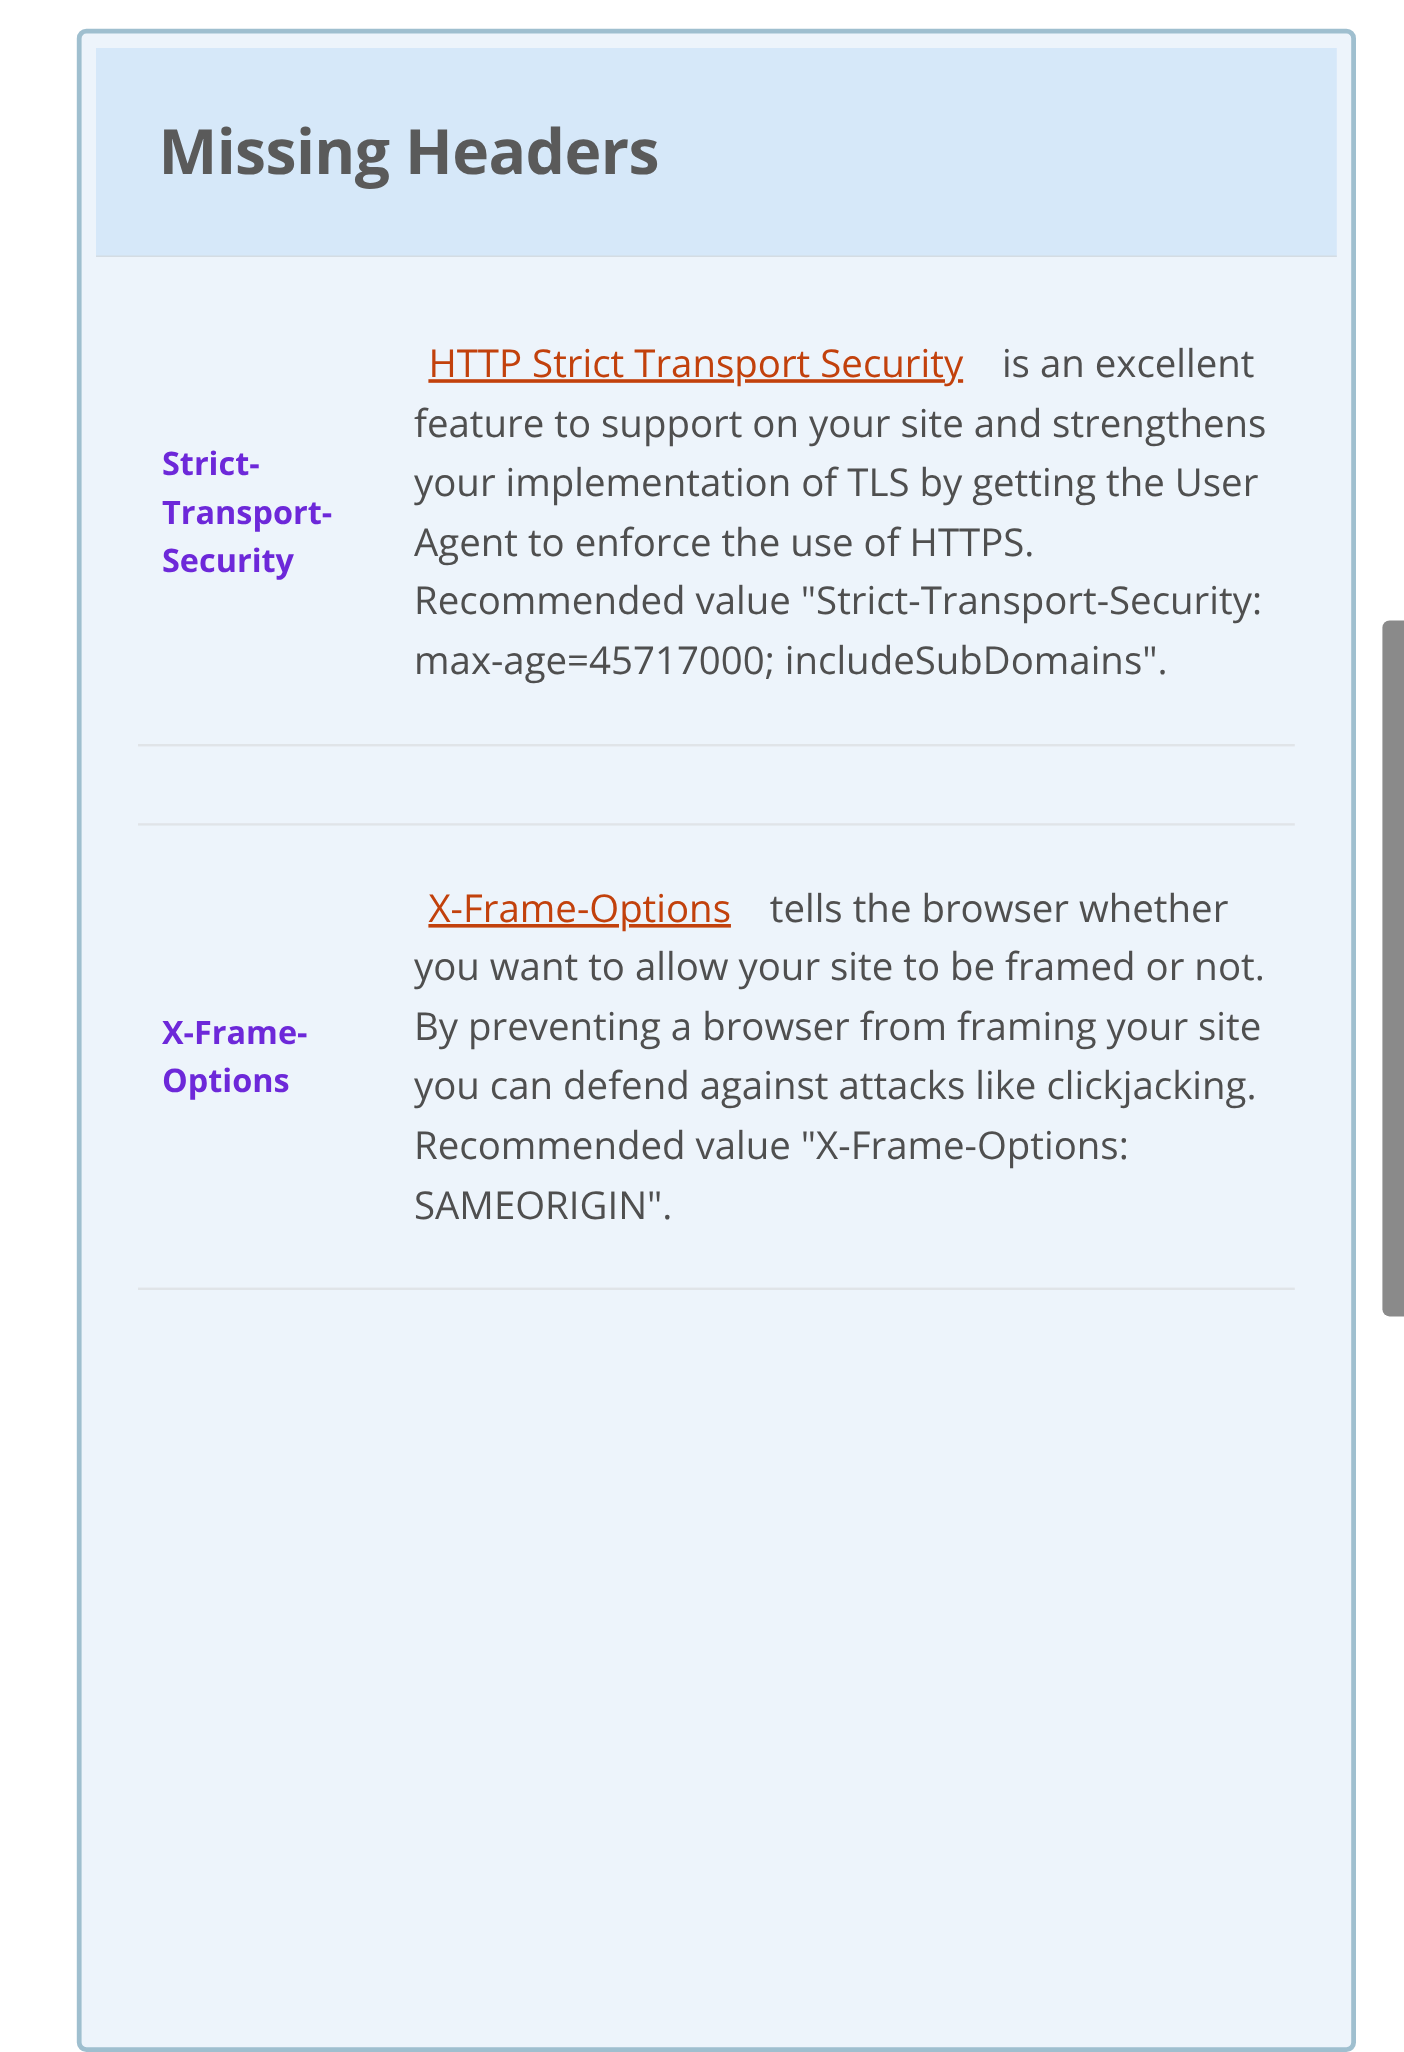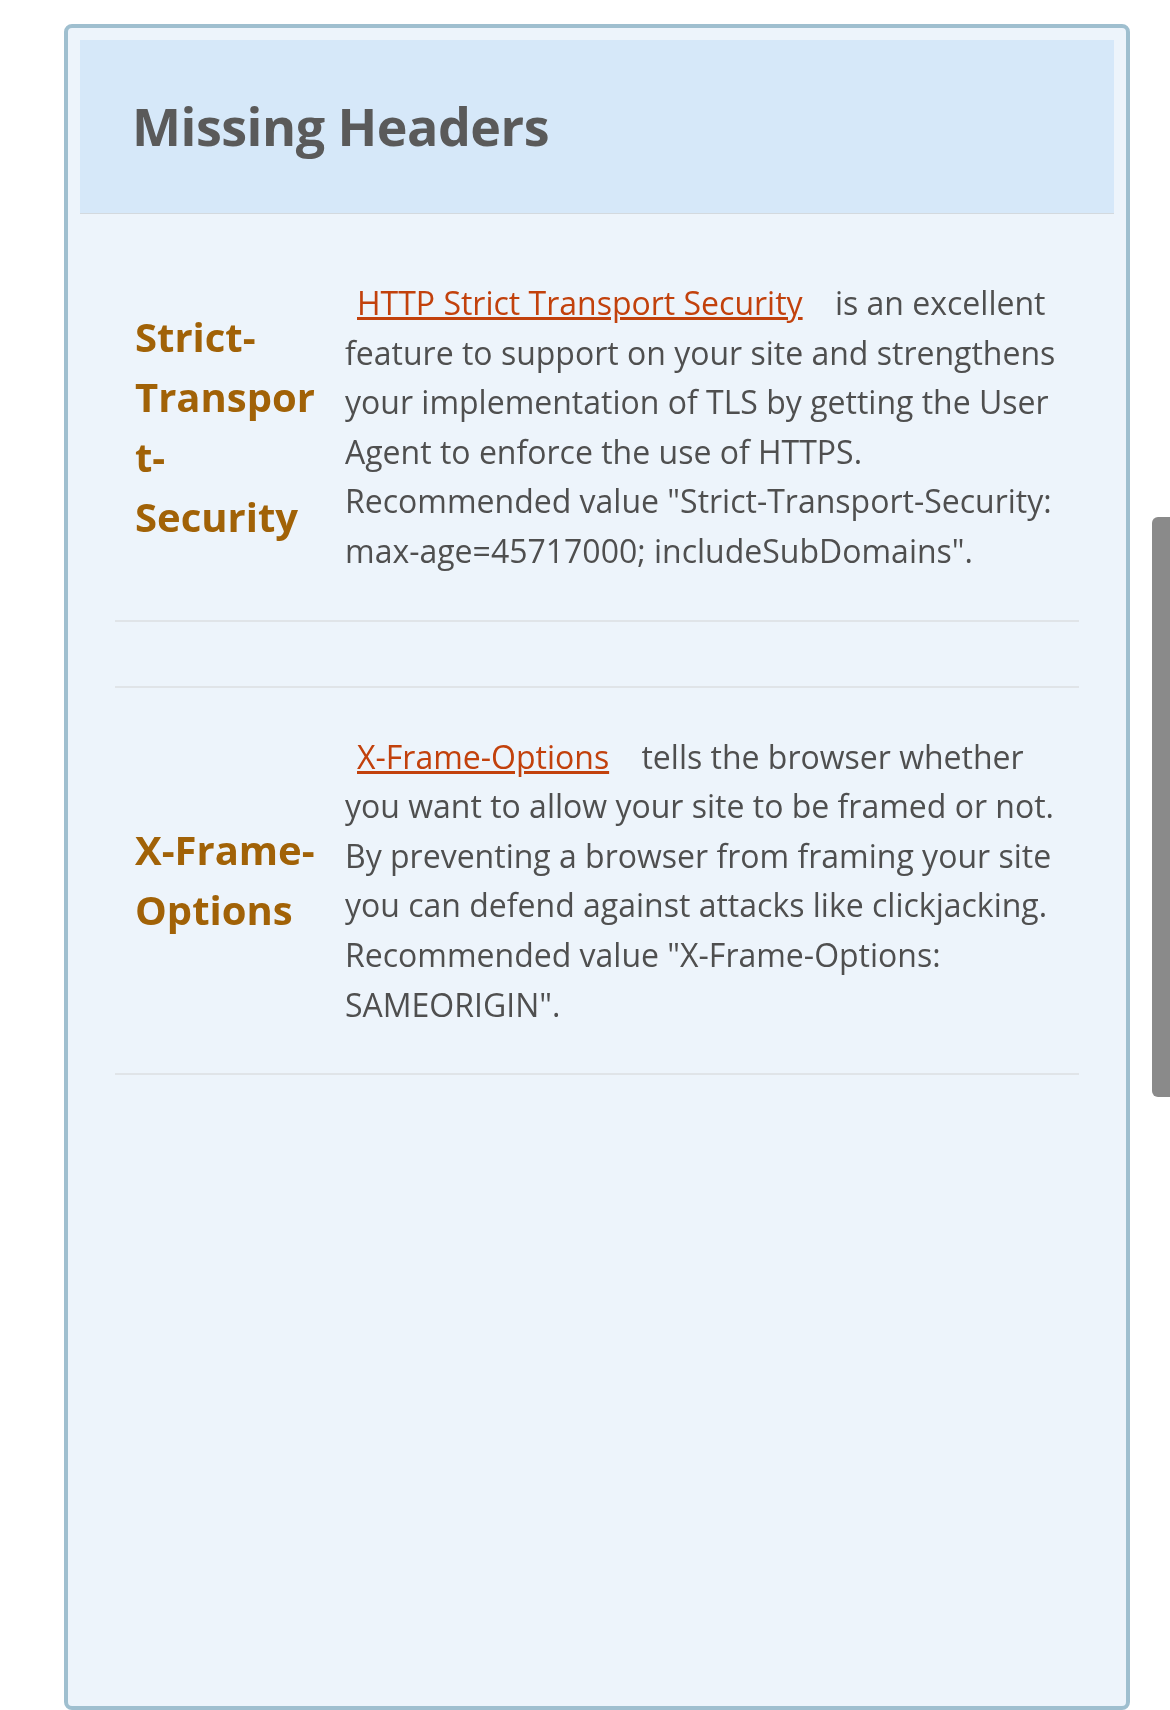--- a/index.html
+++ b/index.html
@@ -44,23 +44,23 @@
       display: flex;
       align-items: center;
       border-bottom: 2px solid #e0e4e8;
       padding: 32px 0;
     }
     .header-row:last-child {
       border-bottom: 2px solid #e0e4e8;
     }
     .header-name {
       flex: 0 0 225px;
-      color: #a16207;
+      color: #6d28d9;
       font-weight: 700;
-      font-size: 40px;
+      font-size: 27px;
       line-height: 1.5;
       padding-left: 20px;
       word-break: break-word;
       hyphens: auto;
     }
     .header-desc {
       flex: 1;
       color: #4f4f4f;
       font-size: 32px;
       line-height: 1.55;

